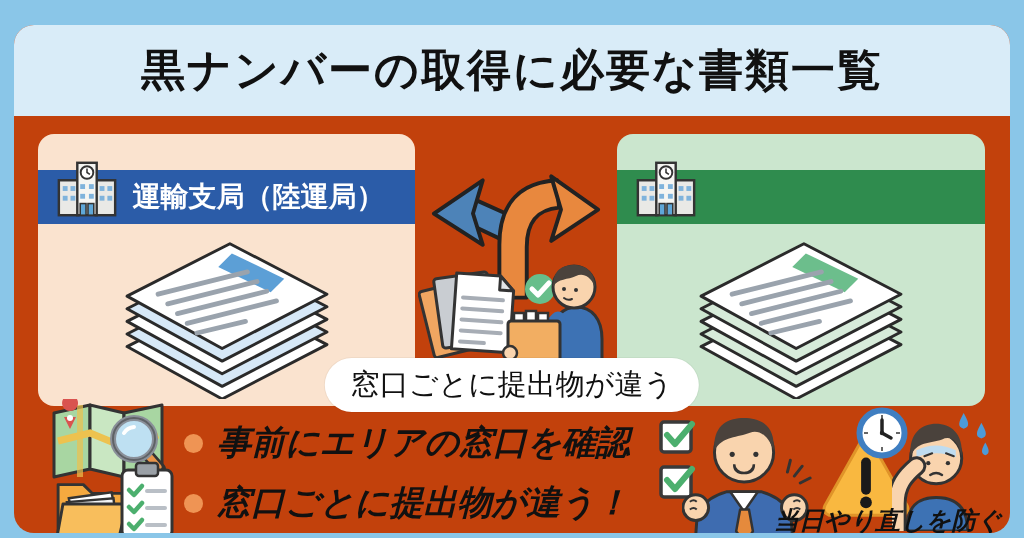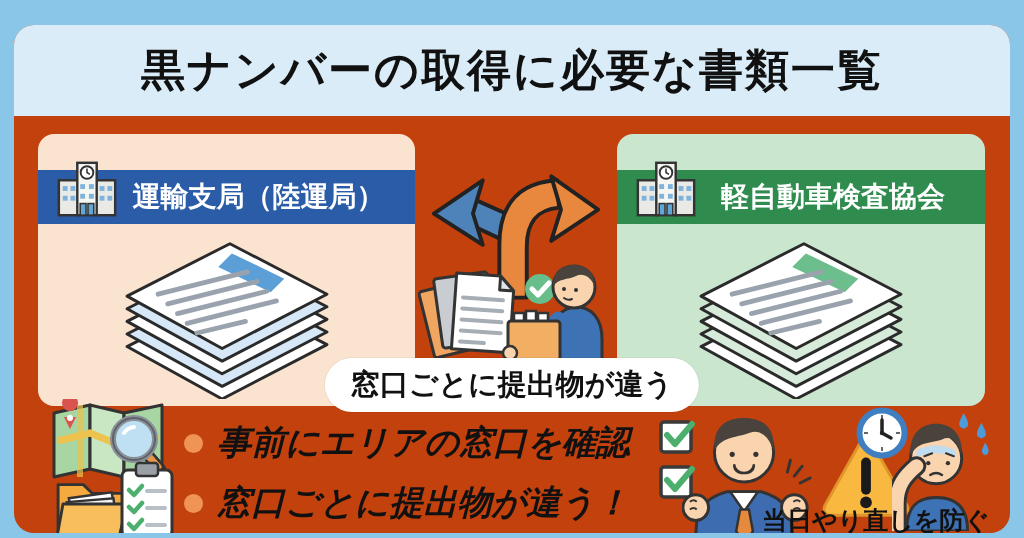--- a/index.html
+++ b/index.html
@@ -35,41 +35,41 @@
   .panel-header .hdr-label {
     flex:1; text-align:center; color:#fff; font-size:28px; font-weight:700;
     padding-right:18px; white-space:nowrap;
   }
   .doc-stack { position:absolute; left:50%; top:100px; transform:translateX(-50%); }
   .fork-arrows { position:absolute; left:414px; top:142px; }
   .person-docs { position:absolute; left:404px; top:236px; }
   .caption-pill {
     position:absolute; left:50%; top:333px; transform:translateX(-50%);
     background:#fff; border-radius:28px; padding:7px 26px;
-    font-size:29px; font-weight:700; color:#111; white-space:nowrap;
+    font-size:29px; font-weight:400; color:#111; white-space:nowrap;
     box-shadow:0 0 0 1px rgba(0,0,0,0.04); z-index:5;
   }
   .tips { position:absolute; left:170px; top:392px; z-index:2; }
   .tip-row { display:flex; align-items:center; height:52px; margin-bottom:8px; }
   .tip-dot {
     width:19px; height:19px; border-radius:50%; background:#EF9454;
     margin-right:14px; flex:0 0 auto;
   }
   .tip-text { font-size:34px; font-weight:700; color:#111; white-space:nowrap;font-style:italic; }
   .map-icon       { position:absolute; left:36px;  top:374px; }
   .folder-icon    { position:absolute; left:38px;  top:446px; }
   .clipboard-icon { position:absolute; left:104px; top:436px; }
   .checkboxes-icon{ position:absolute; left:644px; top:392px; }
   .cheering-man   { position:absolute; left:668px; top:386px; }
   .warning-icon   { position:absolute; left:806px; top:408px; }
   .clock-icon     { position:absolute; left:842px; top:382px; z-index:3; }
   .sweating-man   { position:absolute; left:878px; top:386px; }
   .br-caption {
-    position:absolute; left:748px; top:479px; width:240px; text-align:left;
-    font-size:25px; font-weight:700; color:#111; white-space:nowrap;
+    position:absolute; left:748px; top:479px; width:240px; text-align:right;
+    font-size:25px; font-weight:700; color:#111; white-space:nowrap;font-style:italic;
   }
   svg { display:block; }
 </style>
 </head>
 <body>
 
 <div class="card">
 
   <div class="title-band">
     <h1>黒ナンバーの取得に必要な書類一覧</h1>
@@ -139,21 +139,20 @@
           <rect x="47" y="38" width="5" height="5"></rect>
             <rect x="55" y="38" width="5" height="5"></rect>
           <rect x="27" y="26" width="5" height="5"></rect>
             <rect x="36" y="26" width="5" height="5"></rect>
           <rect x="27" y="36" width="5" height="5"></rect>
             <rect x="36" y="36" width="5" height="5"></rect>
         </g>
         <rect x="27" y="46" width="6" height="12" fill="#5FA7D8" stroke="#333" stroke-width="1.6"></rect>
         <rect x="35" y="46" width="6" height="12" fill="#5FA7D8" stroke="#333" stroke-width="1.6"></rect>
       </svg>
-      <span class="hdr-label">軽自動車検査協会</span>
     </div>
     <svg class="doc-stack" width="230" height="165" viewBox="0 0 230 170">
       <g stroke="#2A2A2A" stroke-width="3" stroke-linejoin="round">
         <path d="M12,116 L118,62 L218,114 L110,170 Z" fill="#FFFFFF"></path>
         <path d="M12,103 L118,49 L218,101 L110,157 Z" fill="#D7EBDA"></path>
         <path d="M12,90 L118,36 L218,88 L110,144 Z" fill="#FFFFFF"></path>
         <path d="M12,77 L118,23 L218,75 L110,131 Z" fill="#D7EBDA"></path>
         <path d="M12,64 L118,10 L218,62 L110,118 Z" fill="#FFFFFF"></path>
       </g>
       <path d="M120,20 L174,46 L160,60 L106,34 Z" fill="#6CBE8C"></path>

